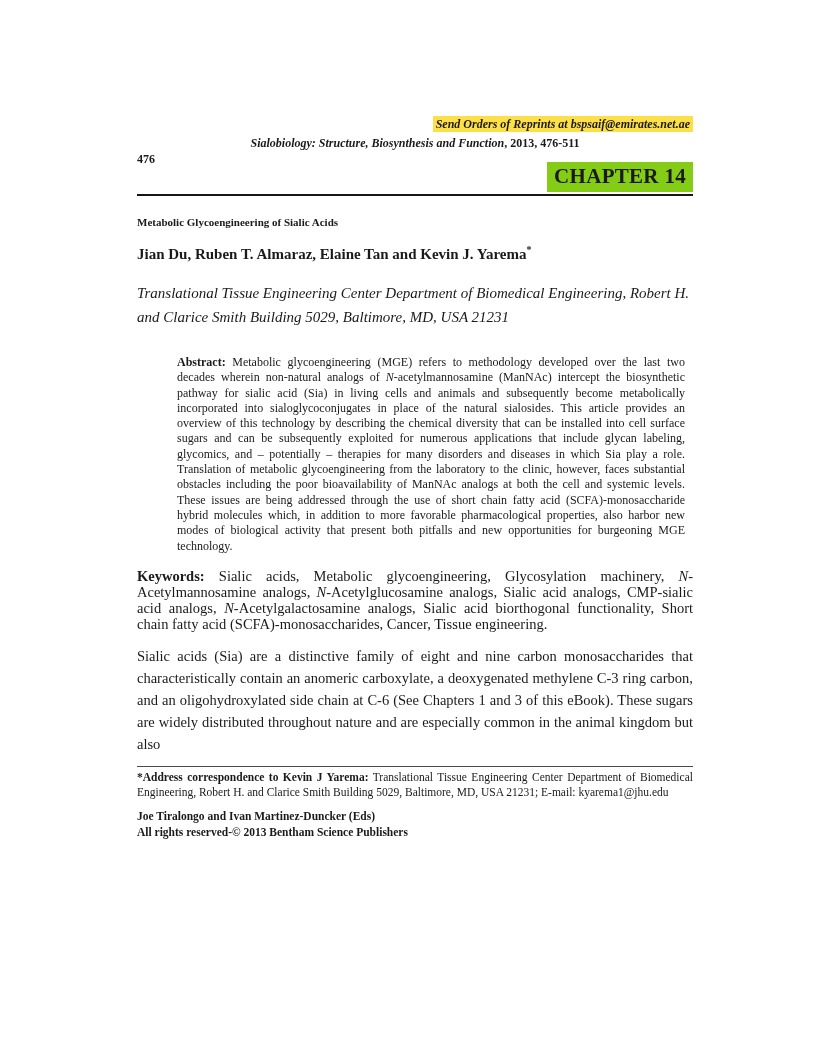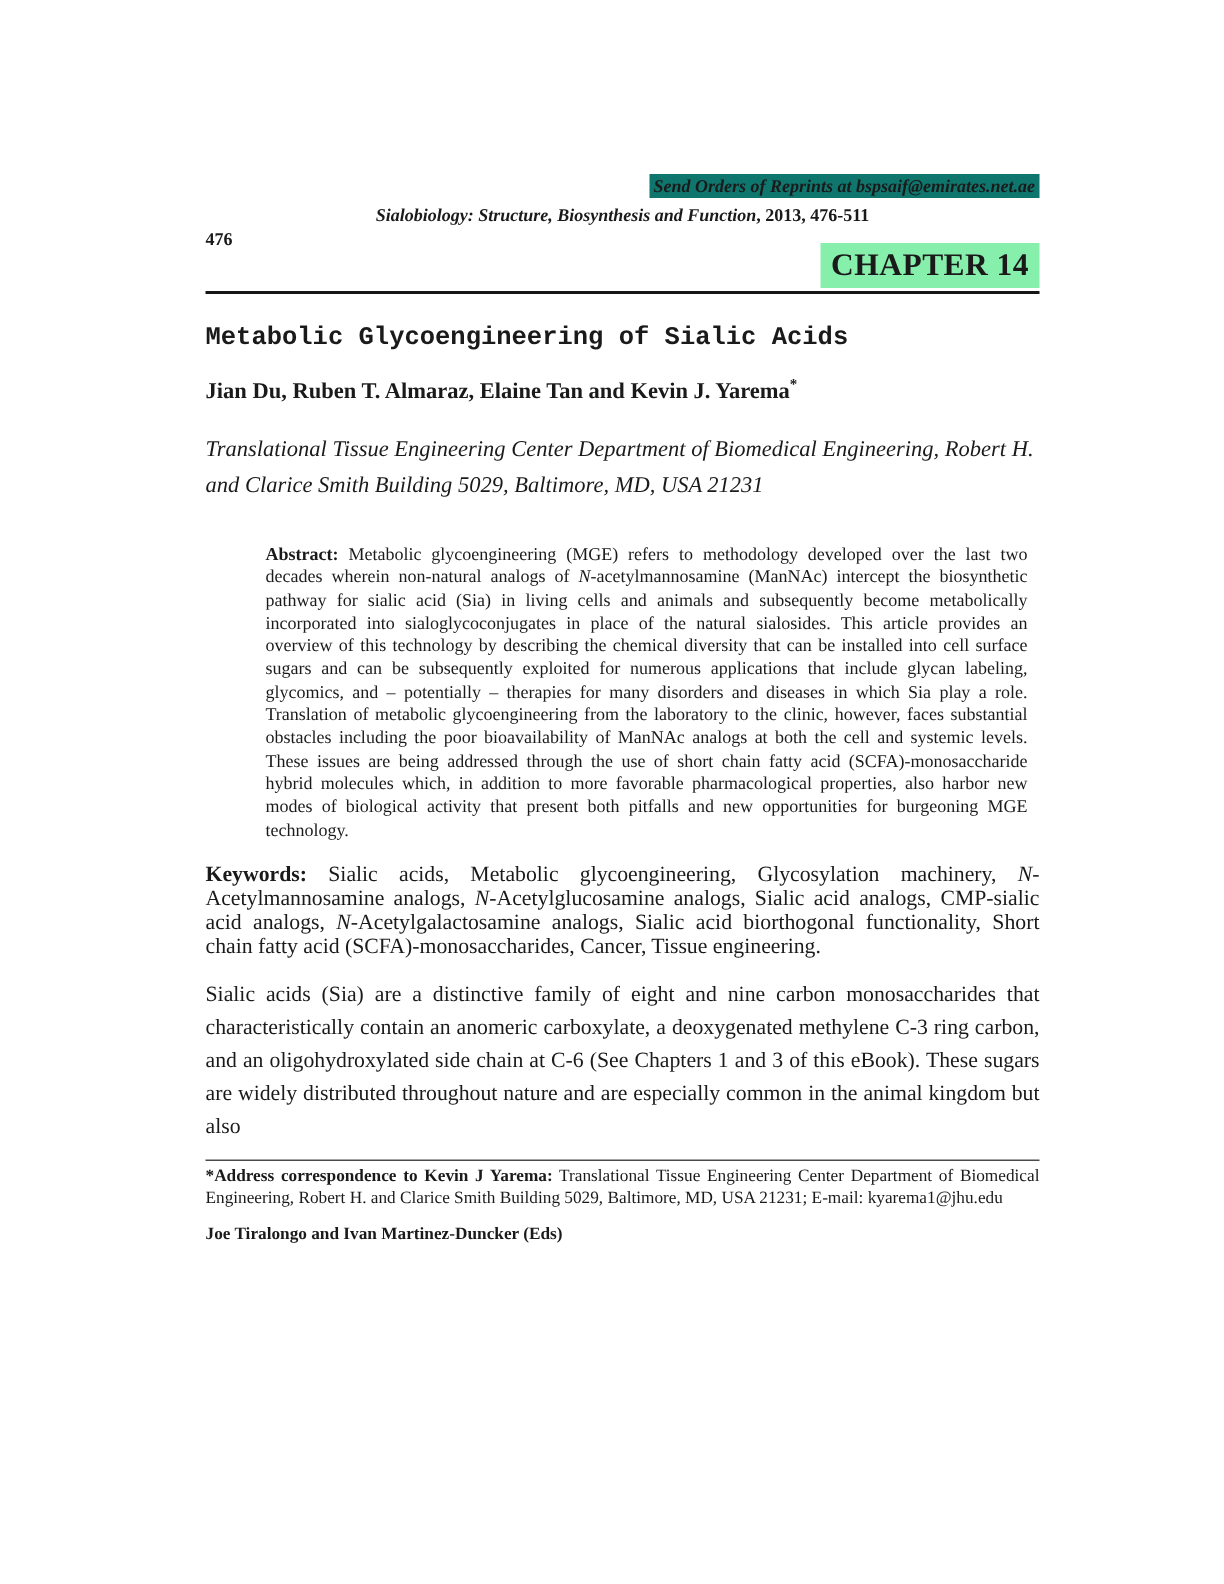--- a/index.html
+++ b/index.html
@@ -18,21 +18,21 @@
   .hdr-send .hl { padding: 1px 3px; }
   .hdr-meta { position: relative; margin-top: 3px; font-size: 12px; line-height: 16px; }
   .hdr-page { position: absolute; left: 0; top: 16px; font-weight: bold; }
   .hdr-journal { text-align: center; }
   .hdr-journal .jt { font-weight: bold; font-style: italic; }
   .hdr-journal .js { font-weight: bold; }
   .chapter-row { text-align: right; margin-top: 11px; }
   .chapter-badge { display: inline-block; font-size: 21px; font-weight: bold; padding: 2px 7px 3px 7px; letter-spacing: 0.3px; }
   .chapter-rule { border: none; border-top: 2px solid #161616; margin: 2px 0 0 0; }
   
-  .article-title { font-size: 17px; font-weight: bold; margin-top: 20px; font-family: Liberation Mono, monospace; }
+  .article-title { font-size: 11px; font-weight: bold; margin-top: 20px; }
   .authors { font-size: 15px; font-weight: bold; margin-top: 18px; }
   .authors .mark { font-size: 10px; position: relative; top: -6px; font-weight: bold; }
   .affiliation { font-size: 15px; font-style: italic; margin-top: 18px; line-height: 24px; }
   
   .abstract { margin: 26px 8px 0 40px; font-size: 12px; line-height: 15.3px; text-align: justify; }
   
   .keywords { font-size: 14.5px; line-height: 16px; text-align: justify; }
   .section-heading { margin-top: 17px; font-size: 14.5px; font-weight: bold; letter-spacing: 0.2px; }
   .body-para { margin-top: 14px; font-size: 14.5px; line-height: 21.8px; text-align: justify; }
   
@@ -42,32 +42,32 @@
   
   .rs-b { font-weight: bold; }
   .rs-i { font-style: italic; }
 </style>
 </head>
 <body>
 
 <div class="page">
 
   <div class="hdr-send">
-    <span class="hl" style="background-color: #0f766e;">Send Orders of Reprints at bspsaif@emirates.net.ae</span>
+    <span class="hl" style="background-color: #fde047;">Send Orders of Reprints at bspsaif@emirates.net.ae</span>
   </div>
 
   <div class="hdr-meta">
     <span class="hdr-page">476</span>
     <div class="hdr-journal">
       <span class="jt">Sialobiology: Structure, Biosynthesis and Function</span><span class="js">, 2013, 476-511</span>
     </div>
   </div>
 
   <div class="chapter-row">
-    <span class="chapter-badge" style="background-color: #86efac;">CHAPTER 14</span>
+    <span class="chapter-badge" style="background-color: #84cc16;">CHAPTER 14</span>
   </div>
   <hr class="chapter-rule">
 
   <h1 class="article-title" style="margin:20px 0 0 0;">Metabolic Glycoengineering of Sialic Acids</h1>
 
   <div class="authors"><span>Jian Du, Ruben T. Almaraz, Elaine Tan and Kevin J. Yarema</span><span class="mark">*</span></div>
 
   <div class="affiliation">Translational Tissue Engineering Center Department of Biomedical Engineering, Robert H. and Clarice Smith Building 5029, Baltimore, MD, USA 21231</div>
 
   <p class="abstract" style="margin-bottom:0;"><span class="rs-b">Abstract:</span><span> Metabolic glycoengineering (MGE) refers to methodology developed over the last two decades wherein non-natural analogs of </span><span class="rs-i">N</span><span>-acetylmannosamine (ManNAc) intercept the biosynthetic pathway for sialic acid (Sia) in living cells and animals and subsequently become metabolically incorporated into sialoglycoconjugates in place of the natural sialosides. This article provides an overview of this technology by describing the chemical diversity that can be installed into cell surface sugars and can be subsequently exploited for numerous applications that include glycan labeling, glycomics, and – potentially – therapies for many disorders and diseases in which Sia play a role. Translation of metabolic glycoengineering from the laboratory to the clinic, however, faces substantial obstacles including the poor bioavailability of ManNAc analogs at both the cell and systemic levels. These issues are being addressed through the use of short chain fatty acid (SCFA)-monosaccharide hybrid molecules which, in addition to more favorable pharmacological properties, also harbor new modes of biological activity that present both pitfalls and new opportunities for burgeoning MGE technology.</span></p>
@@ -76,15 +76,16 @@
 
 
   <p class="body-para" style="margin-bottom:0;">Sialic acids (Sia) are a distinctive family of eight and nine carbon monosaccharides that characteristically contain an anomeric carboxylate, a deoxygenated methylene C-3 ring carbon, and an oligohydroxylated side chain at C-6 (See Chapters 1 and 3 of this eBook). These sugars are widely distributed throughout nature and are especially common in the animal kingdom but also</p>
 
   <hr class="footnote-rule">
 
   <p class="footnote" style="margin-bottom:0;"><span class="rs-b">*Address correspondence to Kevin J Yarema:</span><span> Translational Tissue Engineering Center Department of Biomedical Engineering, Robert H. and Clarice Smith Building 5029, Baltimore, MD, USA 21231; E-mail: kyarema1@jhu.edu</span></p>
 
   <div class="page-footer">
     <div>Joe Tiralongo and Ivan Martinez-Duncker (Eds)</div>
+    <div>All rights reserved-© 2013 Bentham Science Publishers</div>
   </div>
 
 </div>
 
 </body></html>

